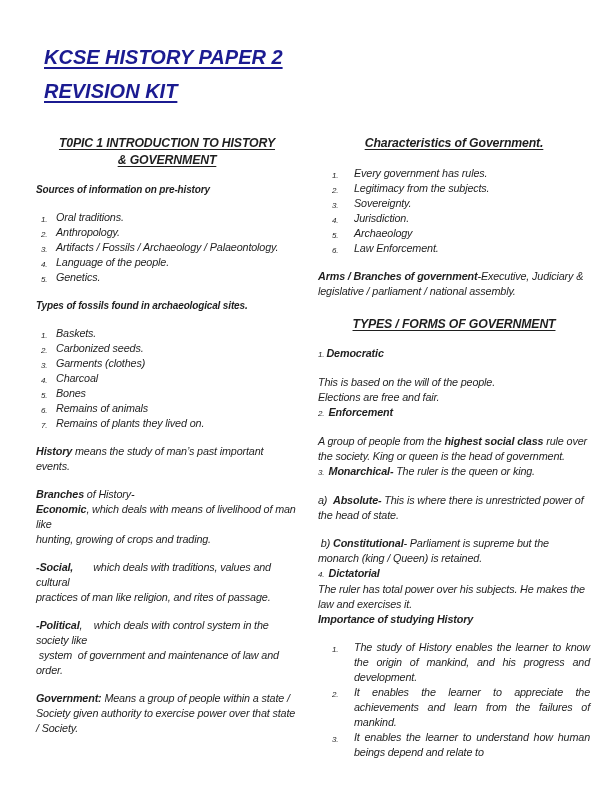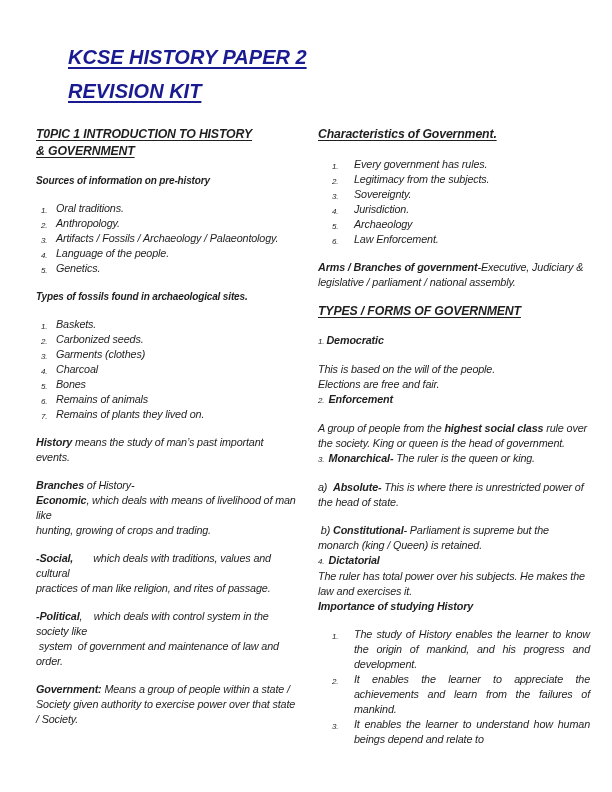--- a/index.html
+++ b/index.html
@@ -11,21 +11,21 @@
   }
   .page {
     position: relative;
     width: 612px; height: 792px;
     overflow: hidden;
     background: #ffffff;
     color: #1f1f1f;
     font-style: italic;
   }
   .doc-title {
-    margin: 40px 0 10px 68px;
+    margin: 40px 0 10px 44px;
     font-weight: bold;
     font-size: 20px;
     line-height: 34px;
     color: var(--title-color, #1b1b91);
     text-align: right;
   }
   .doc-title .title-line {
     text-decoration: underline;
     text-decoration-thickness: 2px;
     text-underline-offset: 3px;
@@ -44,21 +44,22 @@
   }
   .col-left  { width: 262px; flex: none; }
   .col-right { width: 272px; flex: none; }
   p { margin: 12px 0 13px; white-space: pre-wrap; }
   .h-underline {
     font-size: 12.3px;
     font-weight: bold;
     line-height: 16.5px;
     text-decoration: underline;
     text-underline-offset: 2px;
-    margin: 8px 0 14px;
+    margin: 17px 0 14px;
+    text-align: center;
   }
   .h-sub {
     font-size: 10px;
     font-weight: bold;
     margin: 2px 0 13px;
     line-height: 15px;
   }
   .b  { font-weight: bold; }
   .sm { font-size: 8px; }
   .olist { margin: 0 0 13px; }

